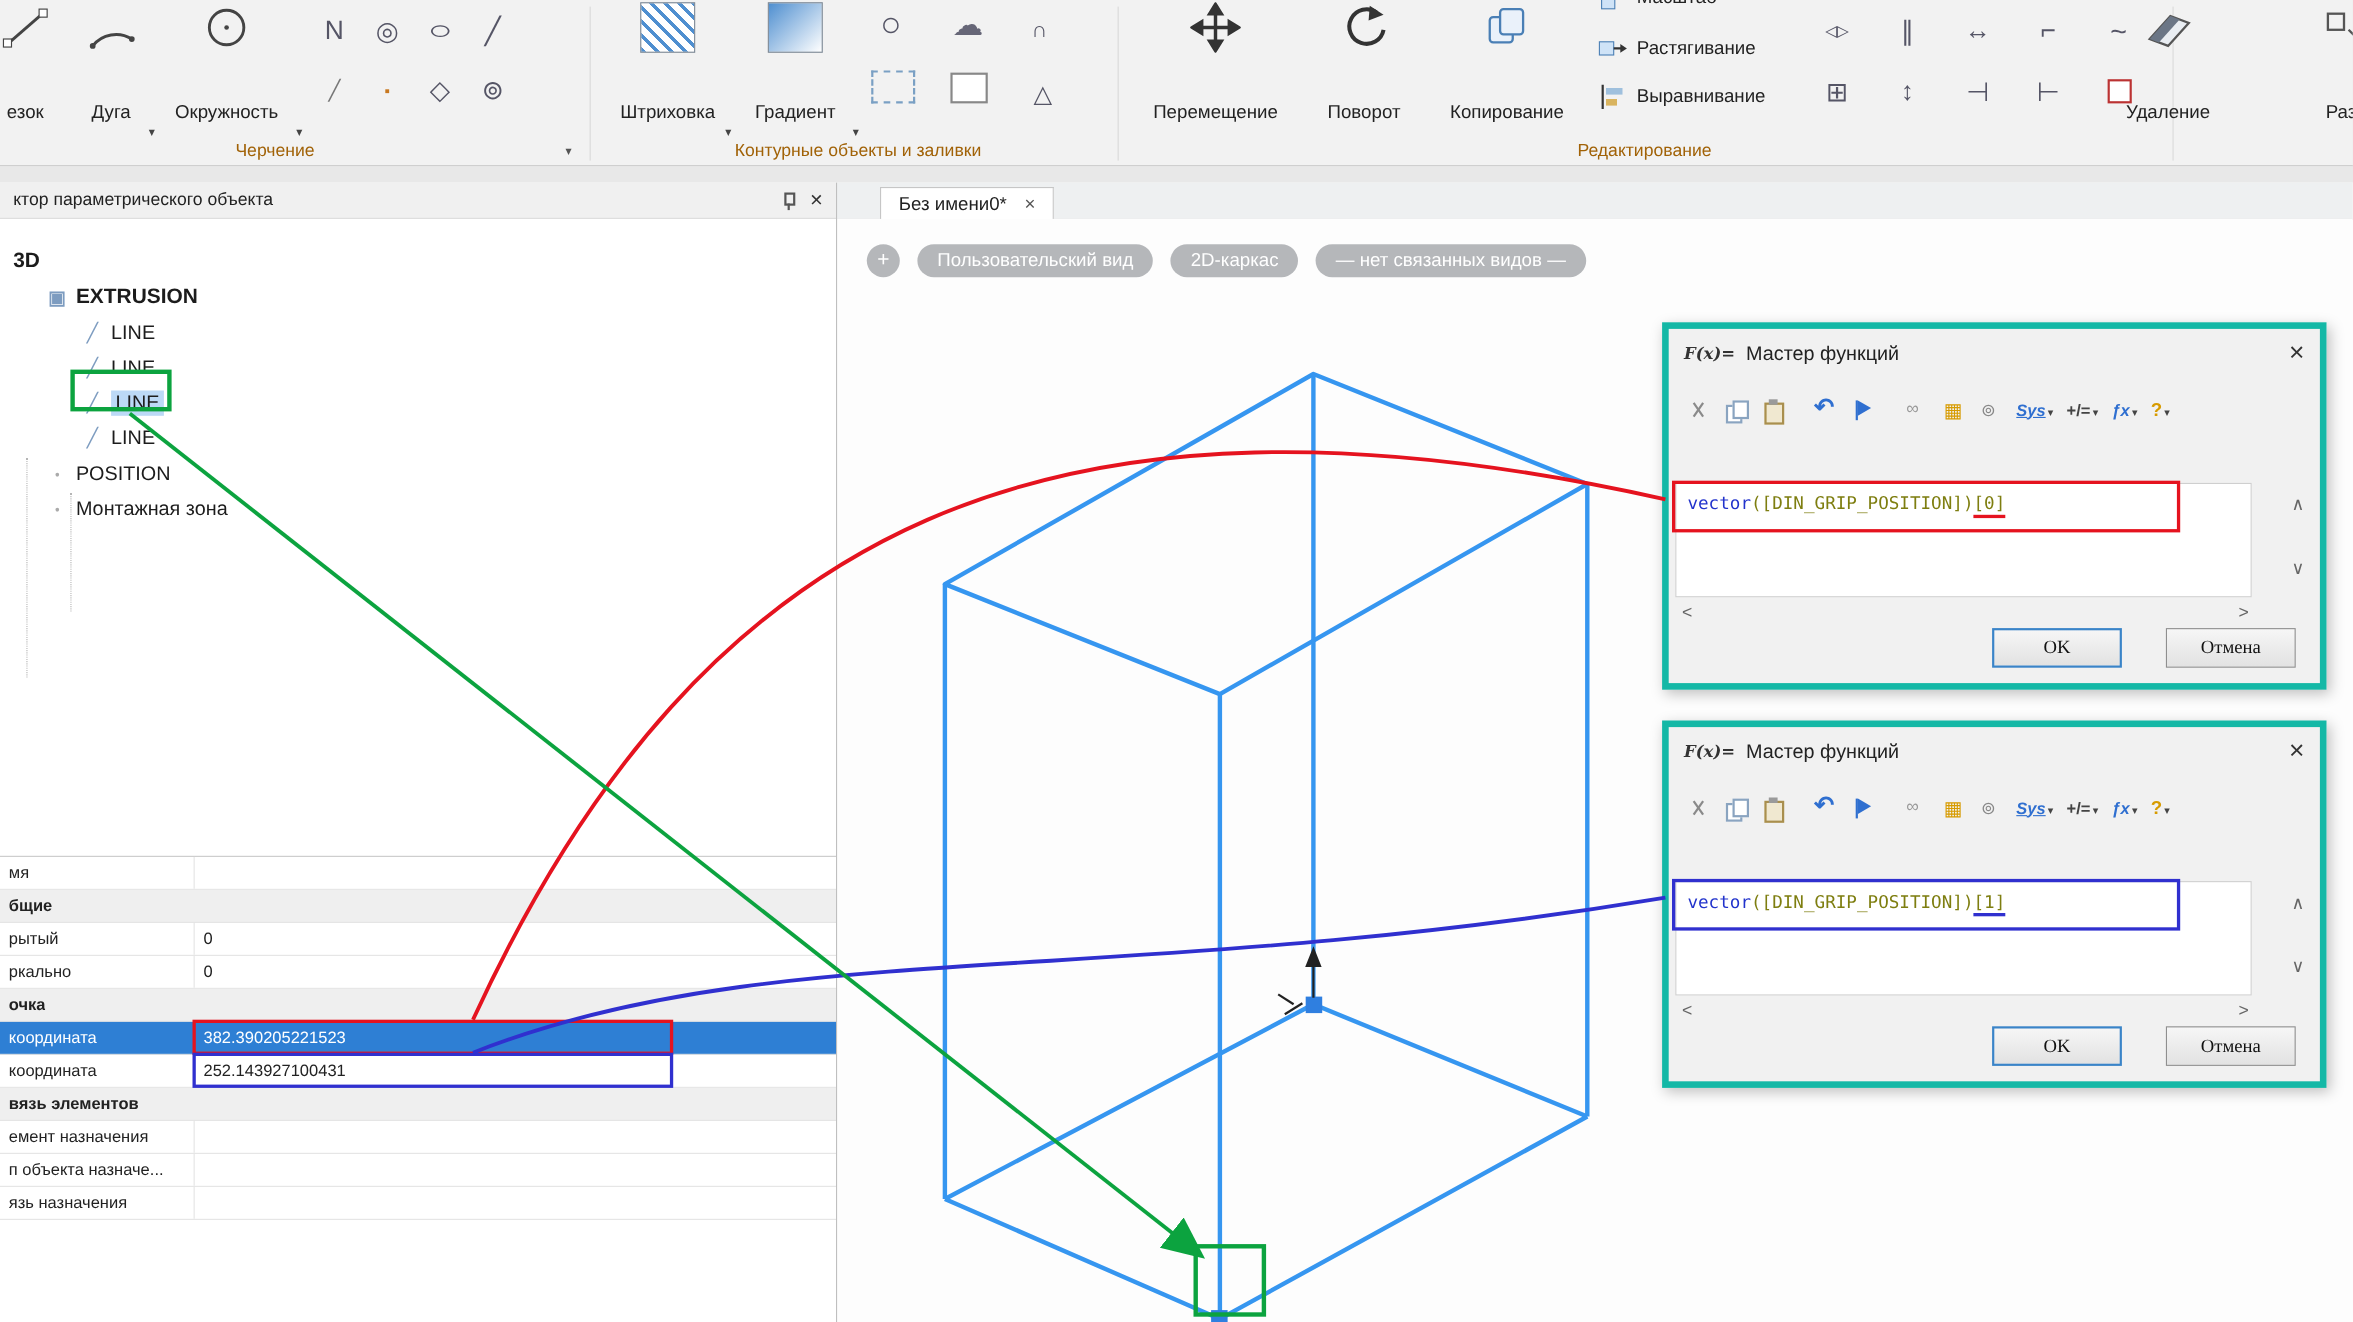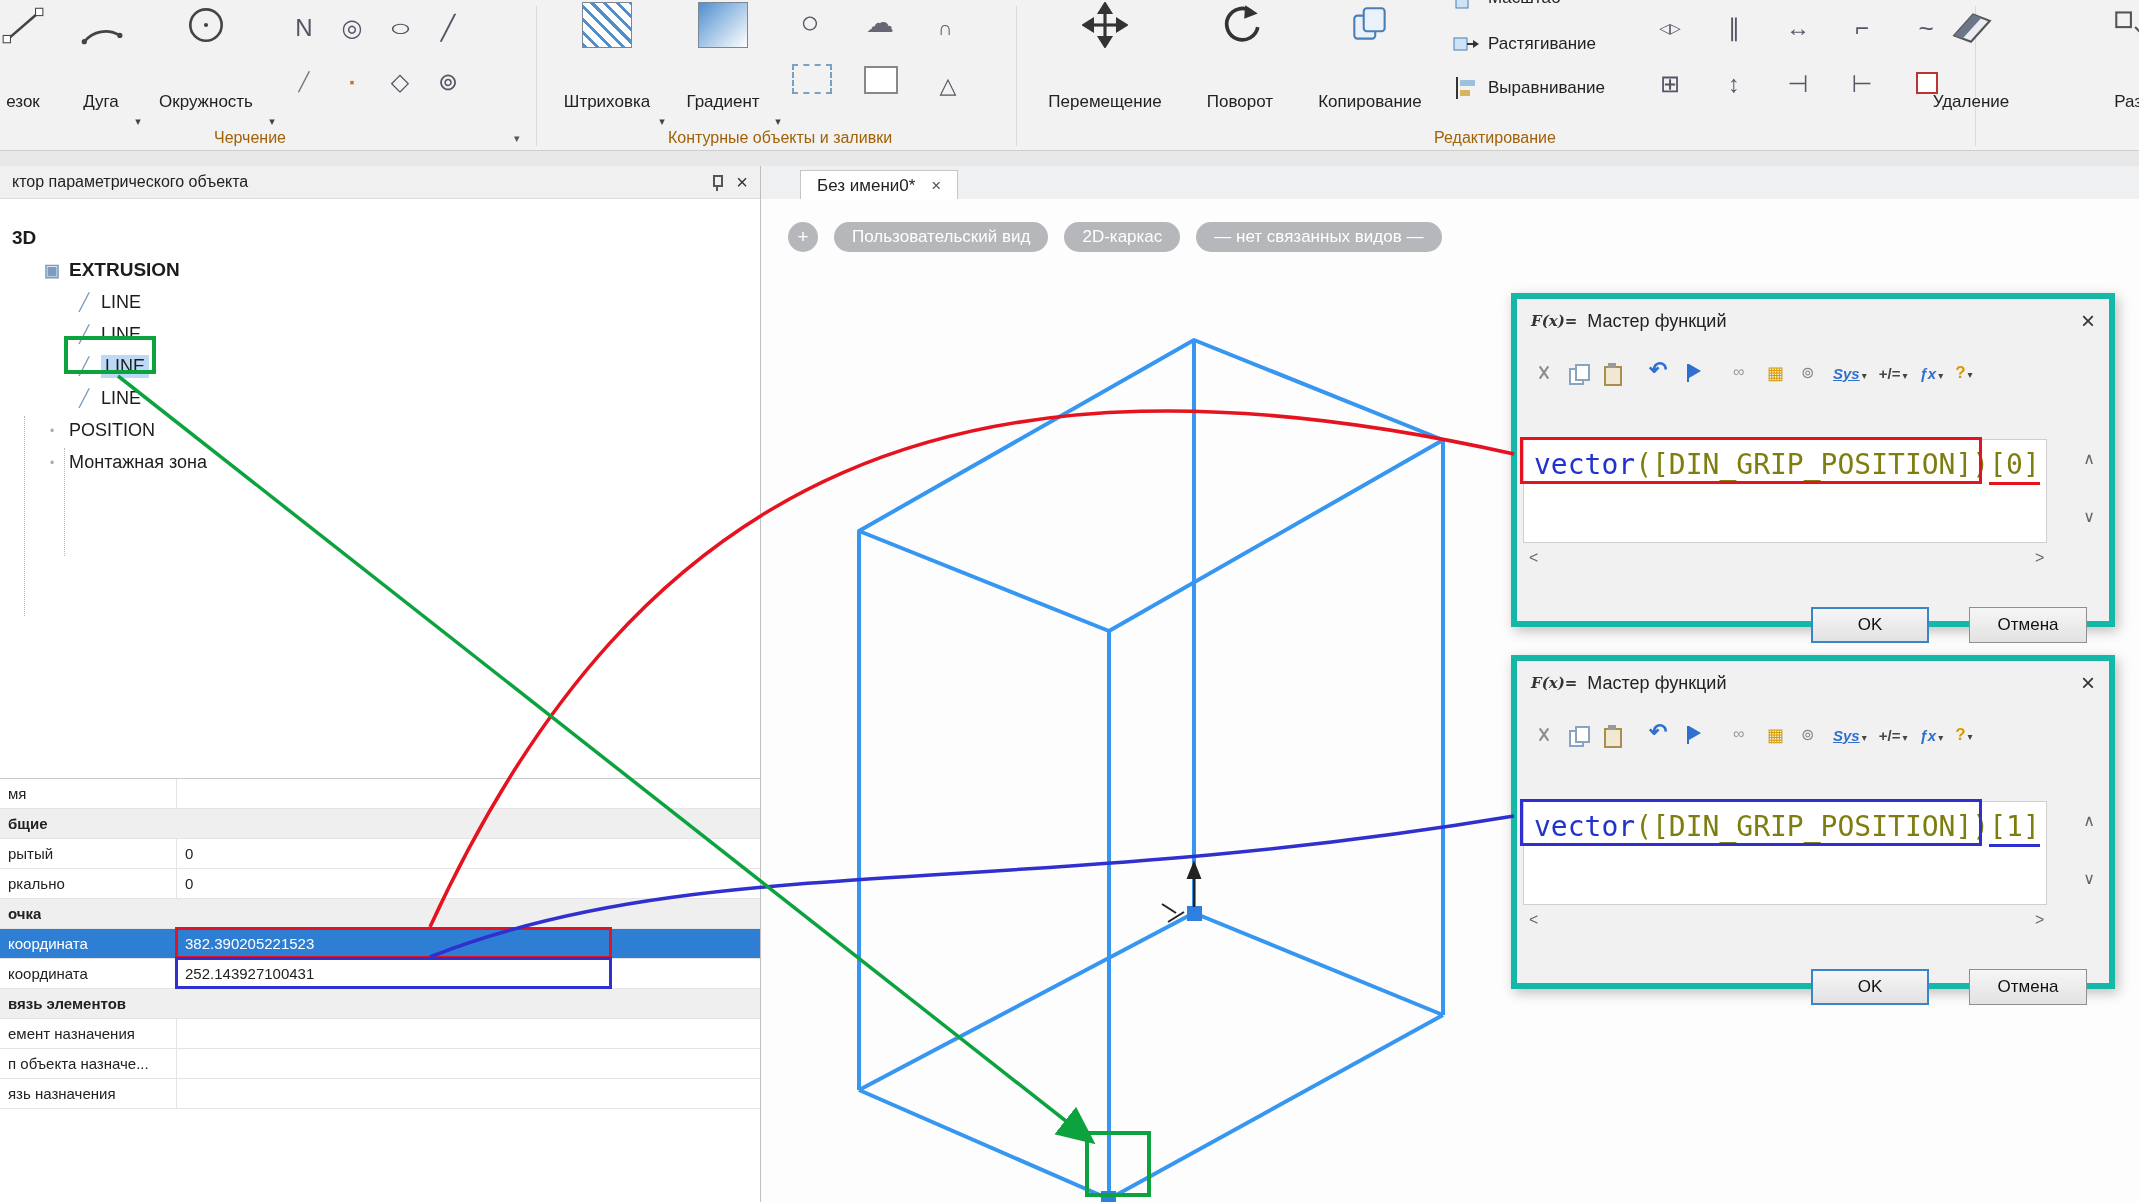--- a/index.html
+++ b/index.html
@@ -127,38 +127,38 @@
   .ic.block::before{content:"▦";color:#d79b00;font-size:18px;position:absolute;left:2px;top:0;}
   .ic.ref::before{content:"⊚";color:#888;font-size:16px;position:absolute;left:2px;top:1px;}
   .ttext{font-size:15px;white-space:nowrap;}
   .ttext b{font-weight:bold;}
   .sys b{color:#2f6fd0;font-style:italic;text-decoration:underline;}
   .pe b{color:#444;}
   .tfx b{color:#2f6fd0;font-style:italic;}
   .thelp b{color:#d79b00;font-size:17px;}
   .tdrop::after{content:"▾";font-size:10px;color:#444;margin-left:2px;font-style:normal;}
   .dlg-formula{position:absolute;top:140px;left:6px;width:524px;height:104px;background:#fff;
-    border:1px solid #cfcfcf;font-family:"DejaVu Sans Mono",monospace;font-size:28px;
+    border:1px solid #cfcfcf;font-family:"DejaVu Sans Mono",monospace;font-size:16px;
     padding:8px 10px;box-sizing:border-box;white-space:nowrap;overflow:hidden;}
   .f-fn{color:#2233cc;}
   .f-args{color:#7e7e10;}
   .f-idx{color:#7e7e10;padding-bottom:1px;}
   .dlg.red .f-idx{border-bottom:3px solid #e5131f;}
   .dlg.blue .f-idx{border-bottom:3px solid #3030cf;}
   .formula-outline{position:absolute;top:138px;left:3px;width:462px;height:47px;border:3px solid;
     box-sizing:border-box;pointer-events:none;}
   .dlg.red .formula-outline{border-color:#e5131f;}
   .dlg.blue .formula-outline{border-color:#3030cf;}
   .scr{position:absolute;color:#666;font-size:16px;}
   .scr.up{right:14px;top:150px;}
   .scr.down{right:14px;top:208px;}
   .scr.left{left:12px;top:250px;}
   .scr.right{left:518px;top:250px;}
-  .btn{position:absolute;width:118px;height:36px;font-size:17px;font-family:Liberation Sans, sans-serif;
-    background:linear-gradient(#f6f6f6,#e2e2e2);border:1px solid #8f8f8f;color:#111;top:272px;margin-top:36px;}
+  .btn{position:absolute;width:118px;height:36px;font-size:17px;font-family:Liberation Serif, serif;
+    background:linear-gradient(#f6f6f6,#e2e2e2);border:1px solid #8f8f8f;color:#111;top:272px;}
   .btn.ok{left:294px;border:2px solid #3a84c8;}
   .btn.cancel{left:452px;}
 
   
   .anno{position:absolute;left:0;top:0;z-index:60;pointer-events:none;}
   .gbox{position:absolute;border:4px solid #0ca33f;z-index:61;pointer-events:none;box-sizing:border-box;}
 </style>
 </head>
 <body>
 

